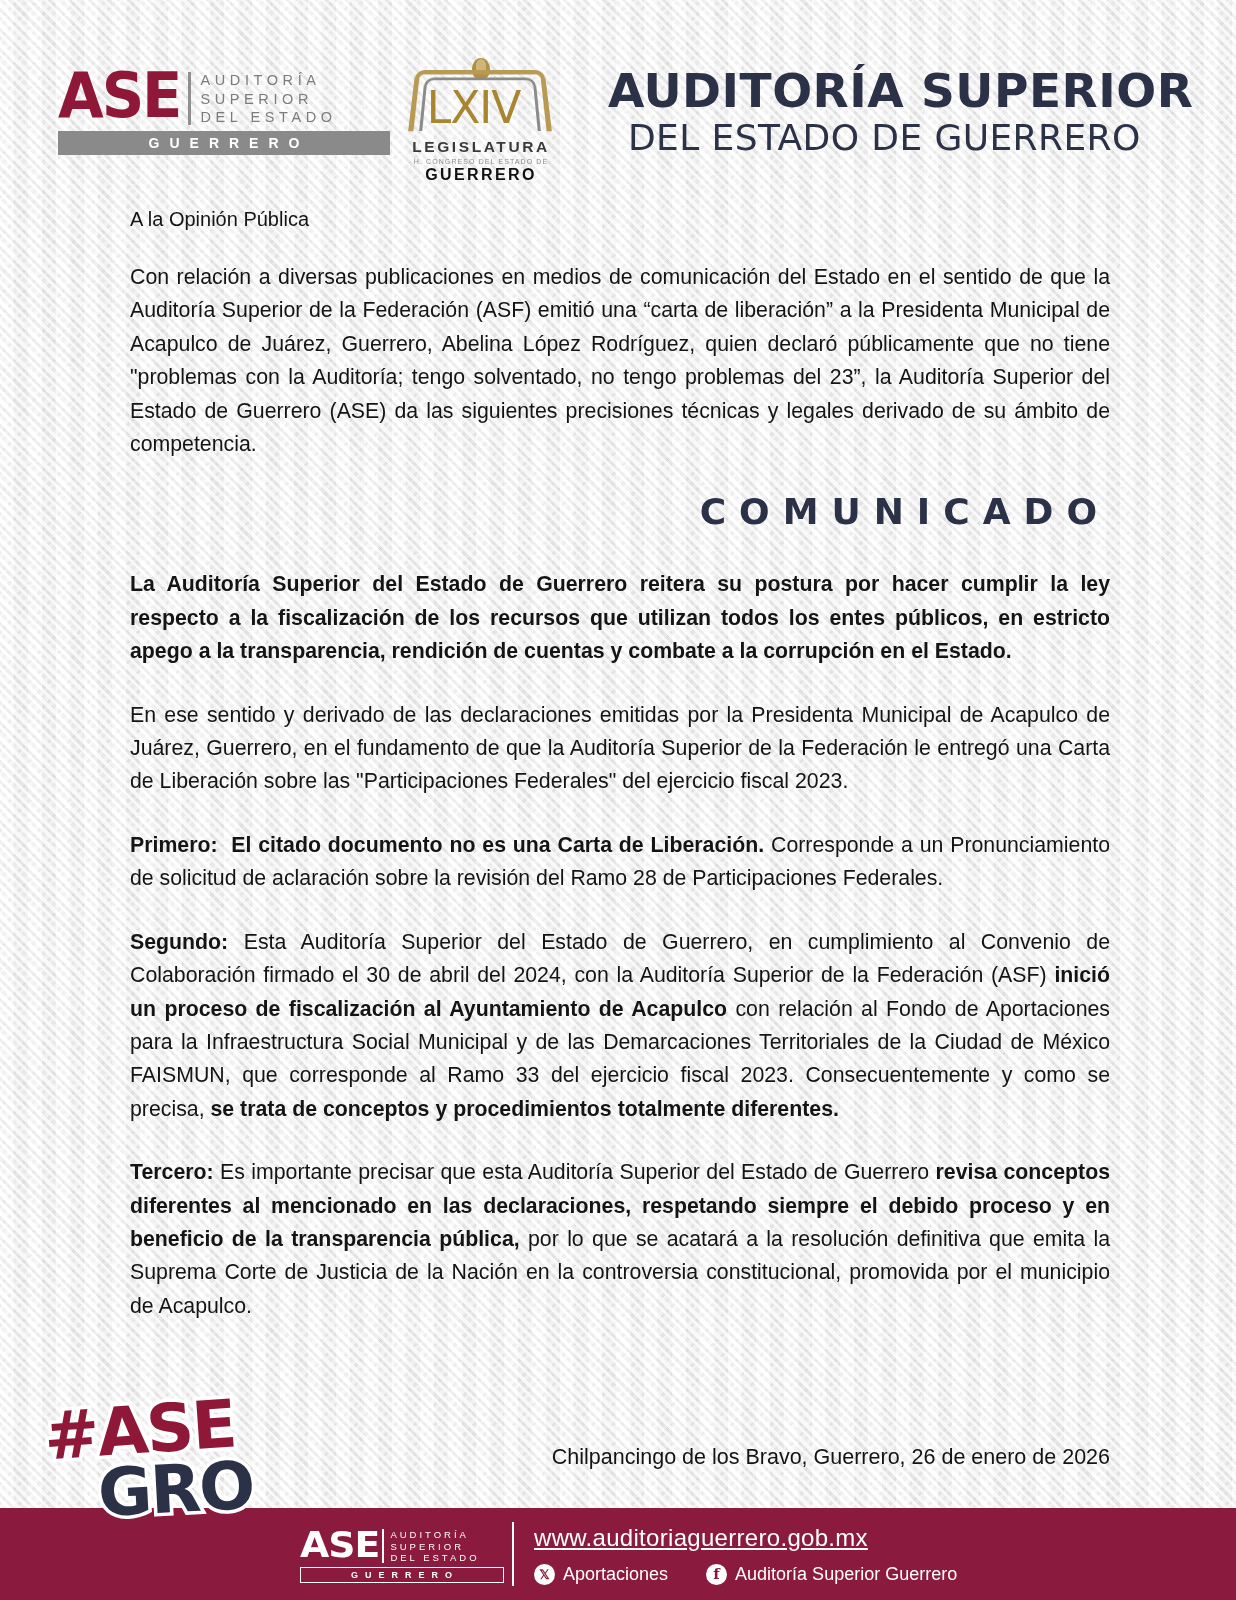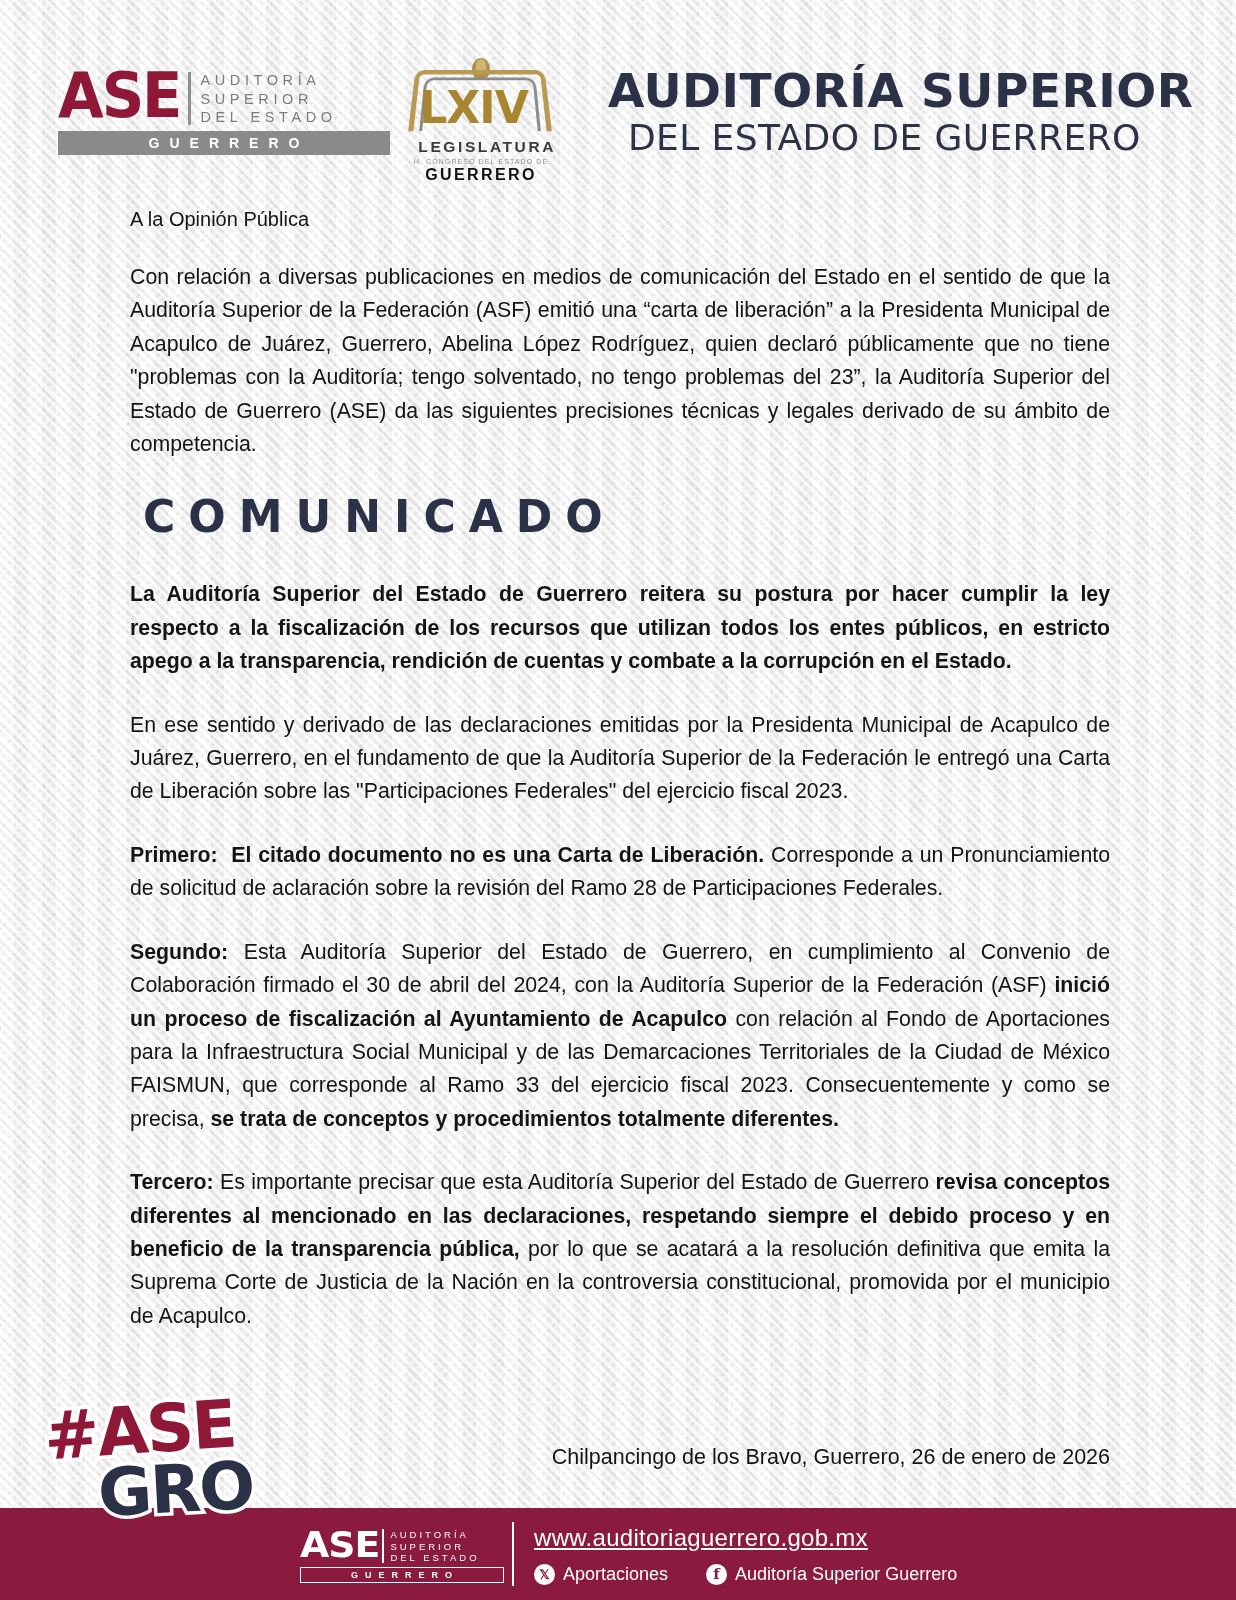--- a/index.html
+++ b/index.html
@@ -70,31 +70,31 @@
     position:absolute;left:6px;top:6px;width:136px;height:62px;
     border:5px solid #b99a52;border-bottom:none;
     border-radius:10px 10px 0 0;
     transform:perspective(90px) rotateX(9deg);
     box-sizing:border-box;
   }
   .lxiv-arc.inner{left:16px;top:14px;width:116px;height:54px;border-color:#8b8b8b;border-width:3px;}
   .lxiv-txt{
     position:absolute;left:0;right:15px;top:24px;
     font-family:"DejaVu Sans", sans-serif;
-    font-size:44px;font-weight:bold;letter-spacing:-1px;
+    font-size:44px;font-weight:normal;letter-spacing:-1px;
     color:#a8862f;line-height:44px;
   }
   .lxiv-crest{
     position:absolute;left:50%;top:-4px;margin-left:-9px;
     width:18px;height:22px;
     background:radial-gradient(ellipse at 50% 40%, #c9ad6b 0 40%, #a8862f 41% 100%);
     border-radius:50% 50% 45% 45%;
     opacity:.9;
   }
-  .lxiv-leg{font-size:15.5px;font-weight:bold;letter-spacing:2.6px;color:#3a3a3a;margin-top:-2px;text-align:right;}
+  .lxiv-leg{font-size:15.5px;font-weight:bold;letter-spacing:2.6px;color:#3a3a3a;margin-top:-2px;}
   .lxiv-cong{font-size:7px;letter-spacing:1.1px;color:#8b8b8b;margin-top:2px;}
   .lxiv-gro{font-size:16px;font-weight:bold;letter-spacing:2.4px;color:#111;margin-top:1px;}
 
   .htitle{position:absolute;left:608px;top:66px;}
   .htitle .l1{
     font-family:"DejaVu Sans", sans-serif;
     font-size:47px;font-weight:bold;color:#2b3147;
     letter-spacing:.5px;line-height:50px;
   }
   .htitle .l2{
@@ -107,23 +107,23 @@
   .content{position:absolute;left:130px;top:200px;width:980px;}
   .addressee{font-size:20px;color:#141414;margin:8px 0 30px 0;}
   p.body{
     font-size:21.3px;line-height:33.4px;color:#141414;
     text-align:justify;margin:0 0 30px 0;
     text-justify:inter-word;
   }
   p.body b{font-weight:bold;}
   p.bold-para{font-weight:bold;}
   .comunicado{
-    text-align:left;
-    font-family:"DejaVu Sans", sans-serif;
-    font-size:44px;font-weight:bold;color:#2b3147;
+    text-align:right;
+    font-family:"DejaVu Sans", sans-serif;
+    font-size:36px;font-weight:bold;color:#2b3147;
     letter-spacing:13px;margin:10px 0 36px 0;
     text-indent:13px;
   }
   .closing-date{
     position:absolute;left:0;top:1245px;width:980px;
     text-align:right;font-size:21.5px;color:#141414;
   }
 
   
   .asegro{

